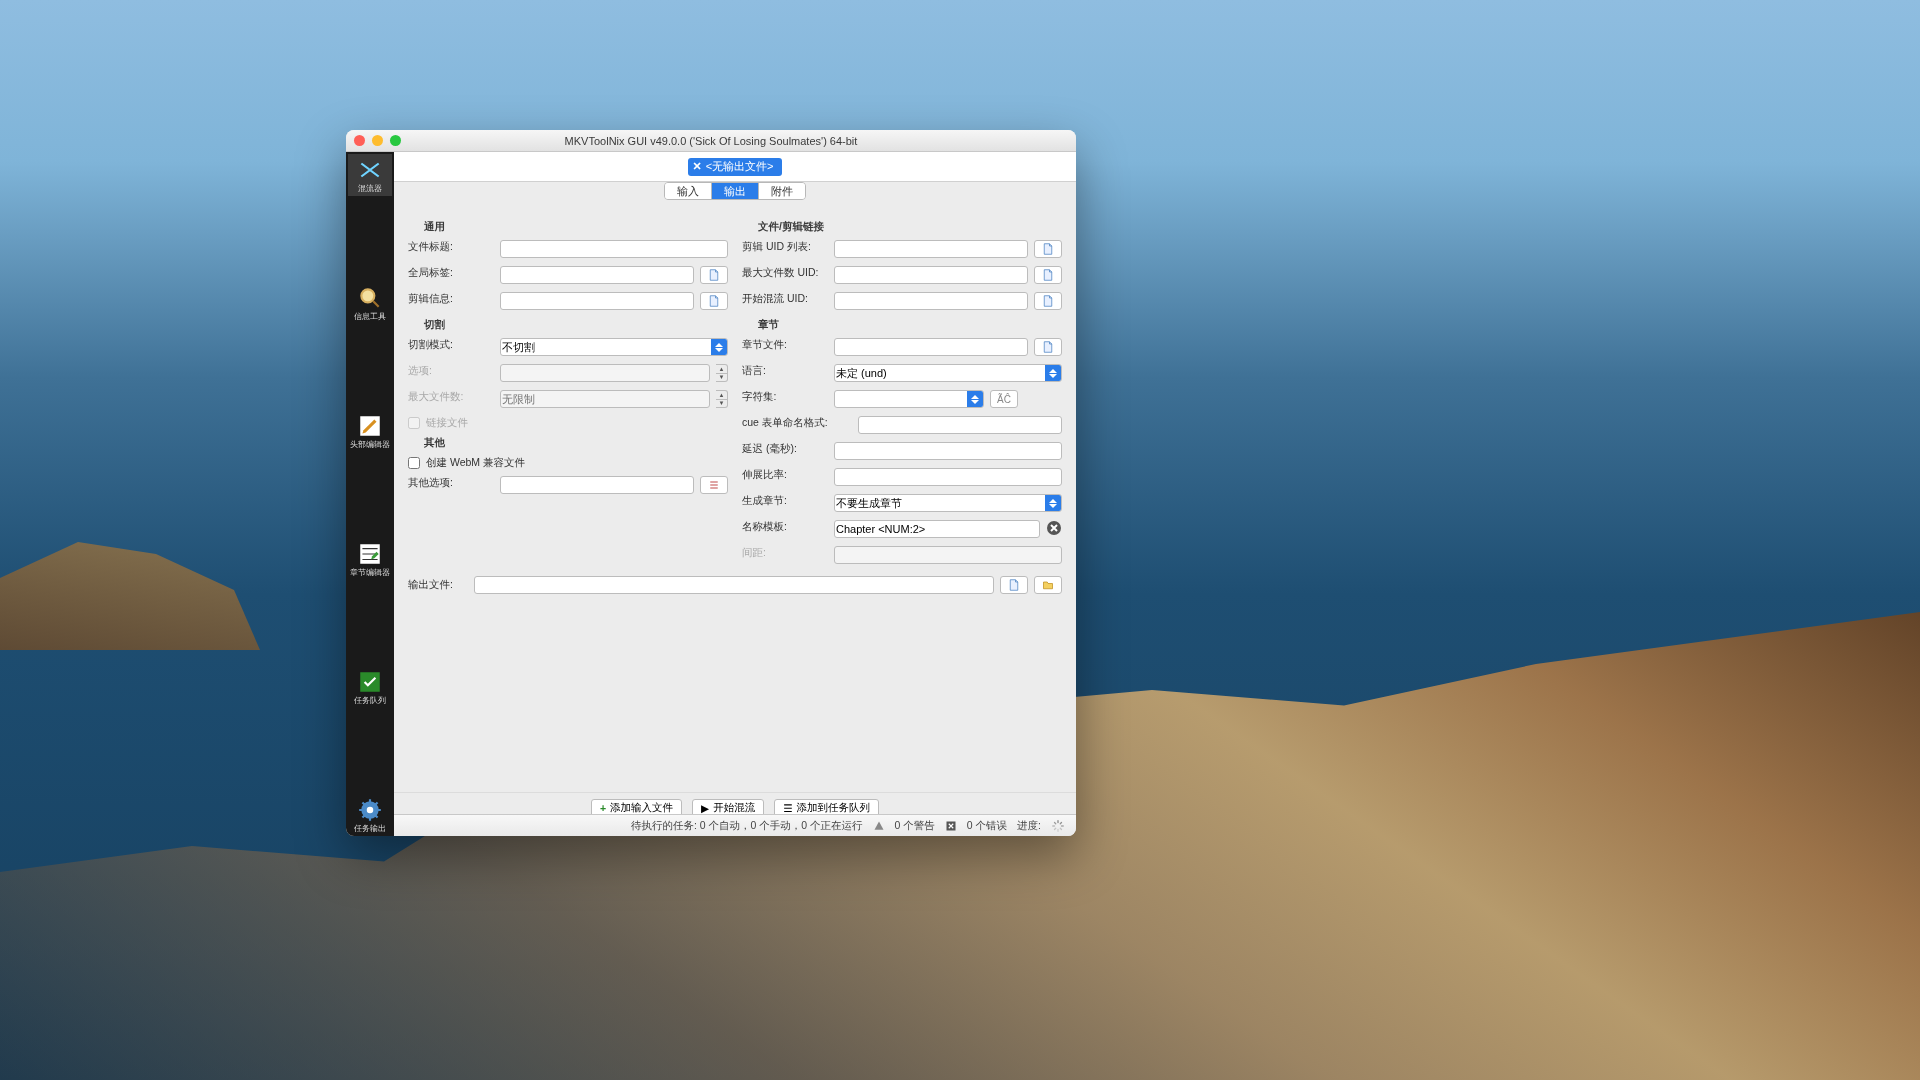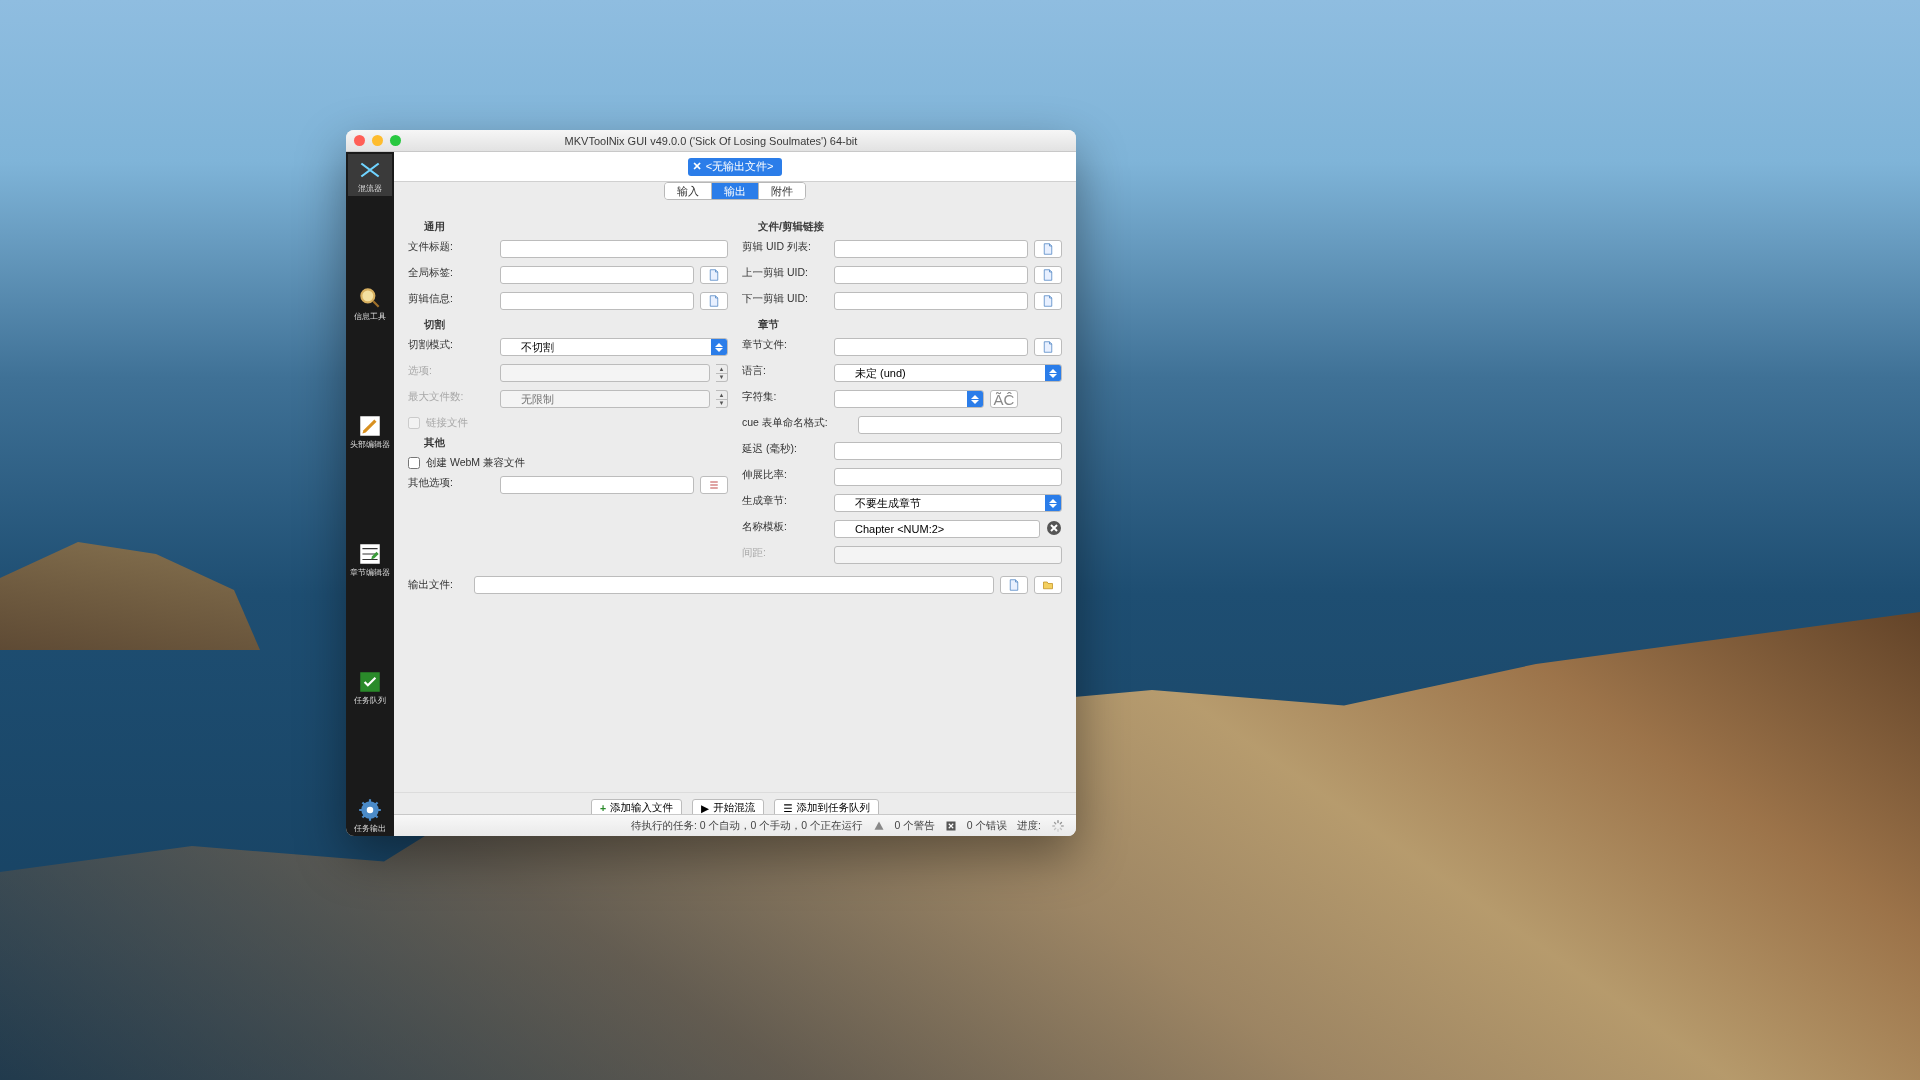--- a/index.html
+++ b/index.html
@@ -51,21 +51,21 @@
 
 .panel { flex:1; overflow:auto; padding:6px 14px; font-size:11px; color:#333; }
 .cols { display:flex; gap:14px; }
 .col { flex:1; min-width:0; }
 
 .group-title { font-weight:600; font-size:10.5px; color:#3a3a3a; margin:4px 16px 6px; }
 .row { display:flex; align-items:flex-start; gap:6px; margin-bottom:6px; min-height:20px; }
 .lbl { width:86px; text-align:left; font-size:10.5px; color:#333; flex-shrink:0; }
 .lbl.disabled { color:#a8a8a8; }
 input.txt, select.sel-el {
-  flex:1; min-width:0; height:18px; border:1px solid #bcbcbc; border-radius:3px; background:#fff; font-size:11px; padding:0 20px;
+  flex:1; min-width:0; height:18px; border:1px solid #bcbcbc; border-radius:3px; background:#fff; font-size:11px; padding:0 1px;
 }
 input.txt:disabled { background:#f4f4f4; color:#aaa; }
 select.sel-el { appearance:none; padding-right:18px; background:#fff; }
 .select-wrap { position:relative; flex:1; display:flex; }
 .select-knob { position:absolute; right:1px; top:1px; bottom:1px; width:16px; background:#2b7de9; border-radius:0 2px 2px 0; display:flex; align-items:center; justify-content:center; pointer-events:none; }
 .select-knob::before { content:""; border:4px solid transparent; border-bottom-color:#fff; position:relative; top:-4px; left:0; }
 .select-knob::after { content:""; border:4px solid transparent; border-top-color:#fff; position:absolute; top:9px; }
 
 .icon-btn { width:28px; height:18px; border:1px solid #bcbcbc; border-radius:3px; background:#fff; display:flex; align-items:center; justify-content:center; cursor:pointer; flex-shrink:0; }
 .icon-btn svg { width:12px; height:12px; }
@@ -264,31 +264,31 @@
               <div class="lbl">剪辑 UID 列表:</div>
               <input class="txt" style="">
               <div class="icon-btn">
                   <svg viewBox="0 0 16 16">
                     <path d="M3 1h7l3 3v11H3z" fill="#e8f0ff" stroke="#4a80c0"></path>
                     <path d="M10 1v3h3" fill="none" stroke="#4a80c0"></path>
                   </svg>
                 </div>
             </div>
             <div class="row">
-              <div class="lbl">上一剪辑 UID:</div>
-              <input class="txt" style="">
-              <div class="icon-btn">
-                  <svg viewBox="0 0 16 16">
-                    <path d="M3 1h7l3 3v11H3z" fill="#e8f0ff" stroke="#4a80c0"></path>
-                    <path d="M10 1v3h3" fill="none" stroke="#4a80c0"></path>
-                  </svg>
-                </div>
-            </div>
-            <div class="row">
-              <div class="lbl">下一剪辑 UID:</div>
+              <div class="lbl">最大文件数 UID:</div>
+              <input class="txt" style="">
+              <div class="icon-btn">
+                  <svg viewBox="0 0 16 16">
+                    <path d="M3 1h7l3 3v11H3z" fill="#e8f0ff" stroke="#4a80c0"></path>
+                    <path d="M10 1v3h3" fill="none" stroke="#4a80c0"></path>
+                  </svg>
+                </div>
+            </div>
+            <div class="row">
+              <div class="lbl">开始混流 UID:</div>
               <input class="txt" style="">
               <div class="icon-btn">
                   <svg viewBox="0 0 16 16">
                     <path d="M3 1h7l3 3v11H3z" fill="#e8f0ff" stroke="#4a80c0"></path>
                     <path d="M10 1v3h3" fill="none" stroke="#4a80c0"></path>
                   </svg>
                 </div>
             </div>
 
             <div class="group-title">章节</div>
@@ -309,21 +309,21 @@
                 <div class="select-knob"></div>
               </div>
             </div>
             <div class="row">
               <div class="lbl">字符集:</div>
               <div class="select-wrap" style="flex:1; max-width:150px;">
                 <select class="sel-el"><option></option></select>
                 <div class="select-knob"></div>
               </div>
               <div class="icon-btn">
-                  <span style="font-size:15px;color:#888;">ÃĈ</span>
+                  <span style="font-size:10px;color:#888;">ÃĈ</span>
                 </div>
             </div>
             <div class="row">
               <div class="lbl" style="width:110px;">cue 表单命名格式:</div>
               <input class="txt" style="">
             </div>
             <div class="row">
               <div class="lbl">延迟 (毫秒):</div>
               <input class="txt" style="">
             </div>

